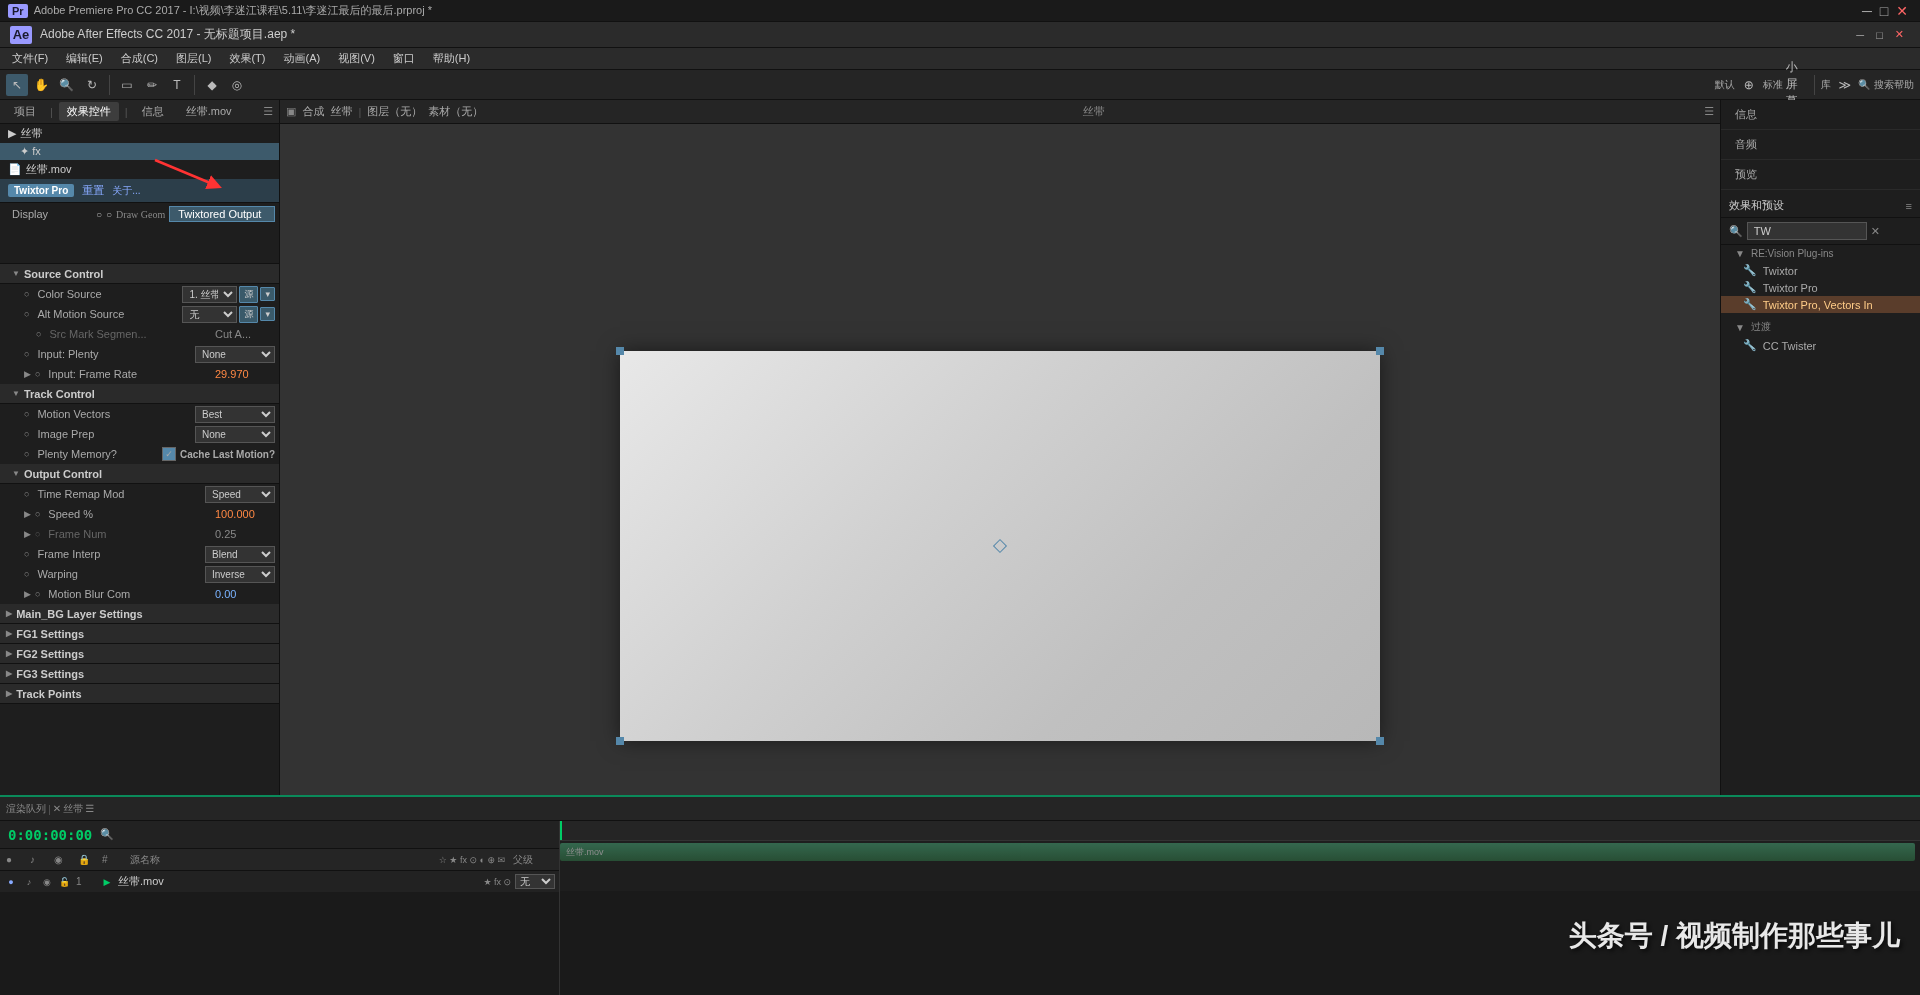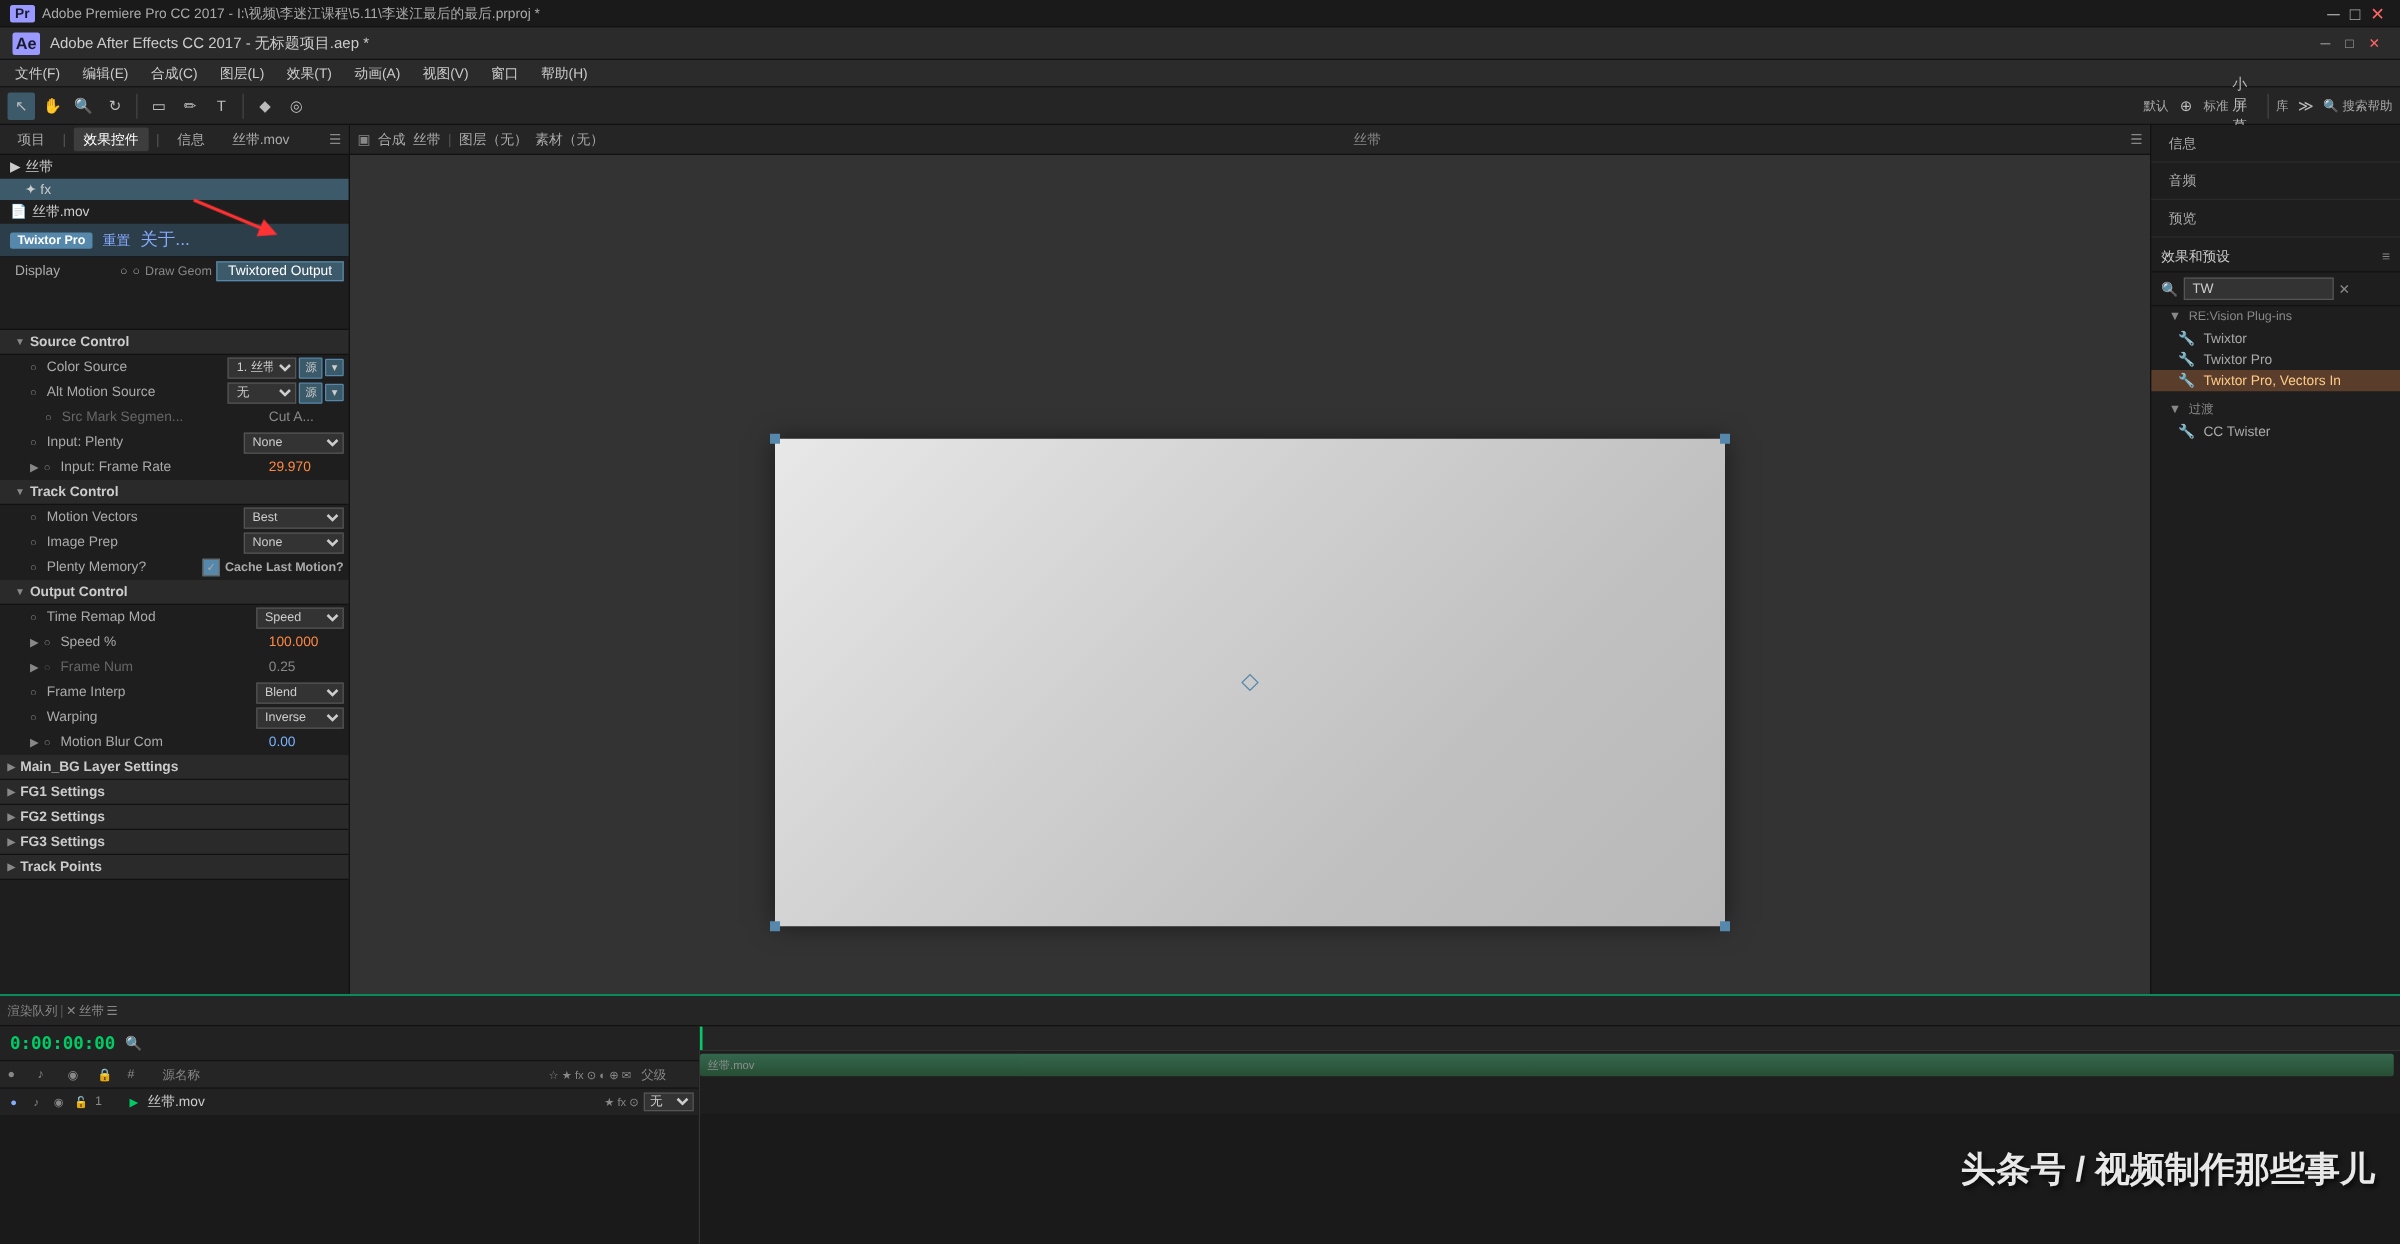--- a/index.html
+++ b/index.html
@@ -559,27 +559,27 @@
         <span style="padding-left:12px">✦ fx</span>
       </div>
       <div class="project-item">
         <span>📄</span>
         <span>丝带.mov</span>
       </div>
 
       <div class="twixtor-header">
         <div class="twixtor-badge">Twixtor Pro</div>
         <span style="color:#88aaff;font-size:11px;cursor:pointer;">重置</span>
-        <span style="color:#88aaff;font-size:14px;cursor:pointer;">关于...</span>
+        <span style="color:#88aaff;font-size:10px;cursor:pointer;">关于...</span>
       </div>
       <div class="display-row">
         <span class="display-label">Display</span>
         <span style="color:#aaa;font-size:10px;cursor:pointer;">○</span>
         <span style="color:#aaa;font-size:10px;cursor:pointer;">○</span>
-        <span style="color:#888;font-size:10px;">Draw Geom</span>
+        <span style="color:#888;font-size:10px;font-family:Liberation Serif, serif;">Draw Geom</span>
         <div class="display-value">Twixtored Output</div>
       </div>
     </div>
 
     <div class="effects-panel">
 
       <div class="section-header indent-1">
         <span class="expand-arrow">▼</span>
         <span>Source Control</span>
       </div>

